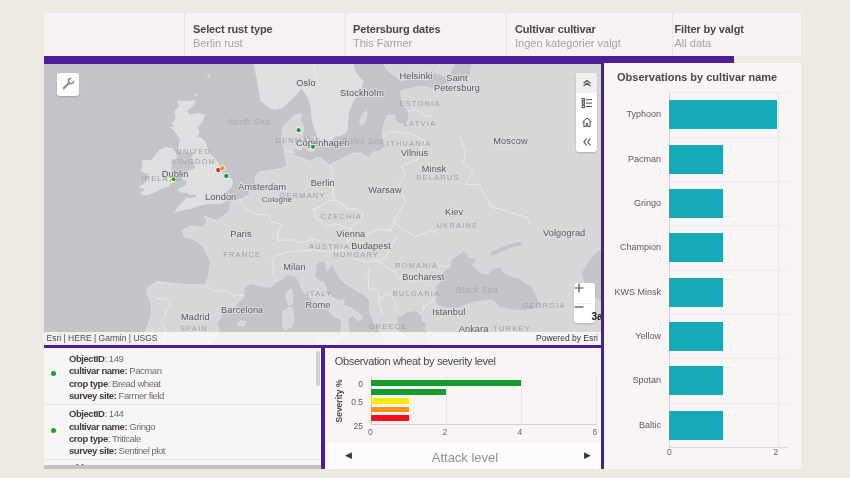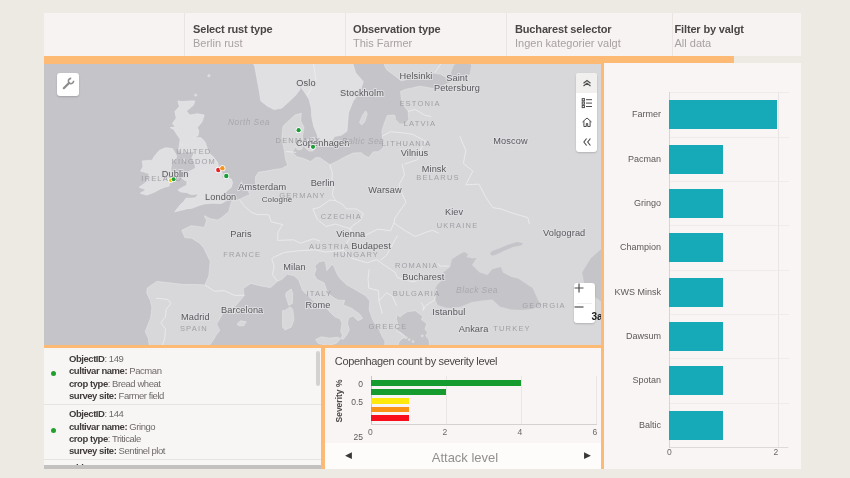--- a/index.html
+++ b/index.html
@@ -1,17 +1,17 @@
 <!DOCTYPE html>
 <html><head><meta charset="utf-8">
 <style>
 *{margin:0;padding:0;box-sizing:border-box}
 html,body{width:850px;height:478px;overflow:hidden;background:#eceae2;
 font-family:"Liberation Sans",sans-serif;-webkit-font-smoothing:antialiased}
-.dash{position:absolute;left:43.5px;top:12.5px;width:690px;height:456.5px;background:#fdba74}
+.dash{position:absolute;left:43.5px;top:12.5px;width:690px;height:456.5px;background:#4c1d95}
 .panel{position:absolute;overflow:hidden}
 
 .hdr{left:0;top:0;width:757px;height:43.5px;background:#f7f3f2}
 .hcell{position:absolute;top:0;height:100%;border-left:1px solid #eae5e3}
 .hlab{position:absolute;top:10.5px;font-size:11px;font-weight:bold;letter-spacing:-0.15px;color:#4a4646;white-space:nowrap}
 .hval{position:absolute;top:24.5px;font-size:11px;color:#a8a2a0;white-space:nowrap}
 
 .map{left:0;top:51.5px;width:557.5px;height:281px;background:#c5c5c9}
 .map > svg{position:absolute;left:0;top:0}
 .mbtn svg{position:absolute;left:50%;top:50%;transform:translate(-50%,-50%)}
@@ -66,23 +66,23 @@
 .arr{position:absolute;top:7px;font-size:9px;color:#3a3636}
 </style></head><body>
 <div class="dash">
   <div class="panel hdr">
     <div class="hcell" style="left:140px"></div>
     <div class="hcell" style="left:301.5px"></div>
     <div class="hcell" style="left:462px"></div>
     <div class="hcell" style="left:628.5px"></div>
     <div class="hlab" style="left:149.5px">Select rust type</div>
     <div class="hval" style="left:149.5px">Berlin rust</div>
-    <div class="hlab" style="left:309.5px">Observation type</div>
+    <div class="hlab" style="left:309.5px">Petersburg dates</div>
     <div class="hval" style="left:309.5px">This Farmer</div>
-    <div class="hlab" style="left:471.5px">Bucharest selector</div>
+    <div class="hlab" style="left:471.5px">Cultivar cultivar</div>
     <div class="hval" style="left:471.5px">Ingen kategorier valgt</div>
     <div class="hlab" style="left:631px">Filter by valgt</div>
     <div class="hval" style="left:631px">All data</div>
   </div>
 
   <div class="panel map">
     <svg width="557.5" height="281" viewBox="0 0 557.5 281">
 <path class="land" d="M105.5 284.2 L104.4 274.7 L101.3 267.5 L106.7 253.8 L107.9 243.4 L106.3 236.4 L102.8 229.2 L103.2 224.1 L112.9 217.4 L126.1 218.9 L139.3 220.5 L151.7 220.5 L161.0 221.0 L164.9 211.6 L166.1 198.8 L166.5 197.8 L159.5 183.6 L155.6 179.2 L147.8 174.2 L140.9 173.6 L137.8 166.3 L147.1 161.7 L160.3 163.4 L162.6 156.5 L160.3 151.7 L166.5 154.8 L173.4 156.0 L176.9 154.2 L184.7 147.8 L187.4 137.8 L195.2 135.4 L202.9 131.7 L206.0 131.1 L204.5 127.5 L211.5 119.5 L211.5 112.7 L214.6 108.3 L222.3 107.1 L229.3 105.8 L237.9 104.5 L243.7 101.3 L241.7 95.6 L240.2 85.8 L237.9 74.5 L239.0 62.3 L245.6 56.0 L251.0 51.1 L257.3 49.3 L256.5 56.7 L260.0 63.6 L258.4 71.8 L258.8 75.8 L251.8 82.5 L249.1 86.5 L248.3 88.4 L253.4 93.0 L259.6 94.5 L266.6 97.5 L272.0 93.6 L276.1 93.8 L282.1 98.1 L286.0 100.7 L293.7 96.9 L300.7 93.0 L309.2 89.1 L317.0 88.7 L320.9 91.7 L324.8 93.6 L329.4 87.8 L334.1 87.8 L339.5 83.8 L338.7 75.8 L338.3 71.8 L338.0 66.4 L341.8 55.3 L343.4 51.6 L350.4 51.1 L355.0 58.1 L358.9 59.9 L364.0 56.7 L364.0 46.9 L358.9 40.5 L357.4 34.0 L356.6 27.4 L362.0 25.2 L367.4 24.2 L376.0 22.2 L384.5 23.7 L393.1 25.2 L400.8 20.7 L409.4 17.4 L403.9 14.7 L396.9 10.2 L386.8 8.7 L376.8 10.2 L368.6 14.0 L357.4 17.0 L352.7 13.2 L348.8 10.2 L342.6 5.6 L340.3 0.9 L339.5 -8.5 L559.9 -8.5 L559.9 284.2 L386.1 284.2 L384.9 275.6 L381.8 271.8 L383.7 268.5 L381.0 265.1 L383.0 259.7 L377.5 255.6 L378.7 252.2 L371.3 246.7 L363.6 247.6 L358.9 250.4 L356.2 253.0 L353.1 250.6 L352.3 255.3 L354.6 262.2 L352.3 266.5 L357.4 268.9 L361.6 272.8 L357.4 275.2 L354.6 278.5 L353.5 284.2 L341.1 284.2 L340.7 276.6 L338.7 273.3 L336.0 267.5 L333.7 262.2 L330.2 258.7 L327.5 252.4 L325.2 245.9 L325.9 236.9 L321.7 231.8 L312.4 226.2 L302.3 220.5 L295.3 213.7 L293.0 209.5 L290.2 203.1 L288.3 199.9 L282.9 206.6 L281.7 199.4 L280.5 196.7 L275.1 197.8 L270.8 202.1 L272.0 205.3 L270.1 210.6 L272.8 215.3 L280.1 218.9 L284.0 229.8 L290.6 234.3 L294.1 236.2 L300.7 236.4 L299.2 240.9 L307.7 244.4 L315.5 249.9 L318.6 254.3 L313.9 256.8 L309.2 251.9 L304.6 253.8 L303.4 259.2 L305.4 265.6 L303.0 270.4 L299.5 275.2 L296.7 274.7 L298.4 271.3 L296.8 267.0 L298.0 259.2 L296.1 254.8 L291.0 252.8 L287.1 249.2 L281.7 243.4 L273.6 240.9 L267.3 234.8 L258.4 226.2 L254.9 216.3 L249.9 211.6 L243.3 210.3 L237.9 215.3 L233.2 217.4 L226.6 223.6 L216.1 221.8 L206.8 219.4 L199.1 224.6 L200.2 231.8 L191.3 241.9 L182.8 244.9 L178.1 250.4 L172.7 260.2 L175.8 266.5 L171.9 271.3 L169.2 276.1 L163.4 284.2 Z"></path>
 <path class="land2" d="M130.8 147.8 L136.2 146.6 L142.4 144.9 L147.8 144.3 L155.6 141.3 L160.3 139.9 L168.0 139.2 L177.3 139.5 L185.9 134.8 L182.8 132.1 L179.7 130.5 L182.8 126.9 L187.4 123.2 L188.6 118.6 L187.4 115.2 L182.0 112.7 L177.3 114.6 L178.9 109.6 L175.8 105.8 L173.4 98.1 L168.8 92.3 L164.9 89.1 L162.6 82.5 L161.0 77.8 L157.2 73.8 L149.4 73.4 L154.0 71.8 L154.8 67.1 L153.3 63.6 L157.9 58.1 L160.3 51.1 L153.3 49.7 L145.5 51.1 L142.4 46.9 L149.4 41.2 L150.9 36.9 L145.5 36.9 L138.5 37.6 L133.9 36.9 L135.4 42.6 L130.8 47.6 L132.3 54.0 L128.4 59.5 L131.5 63.0 L126.1 63.6 L130.0 65.7 L131.5 68.4 L136.2 75.2 L134.6 86.5 L138.5 79.8 L136.2 87.1 L137.0 88.4 L147.1 87.8 L150.9 87.1 L147.8 94.3 L150.2 98.1 L151.7 103.9 L148.6 105.8 L143.2 108.3 L139.7 107.1 L141.6 110.5 L138.1 114.6 L143.2 117.7 L142.4 121.4 L138.5 123.2 L133.9 126.0 L137.0 128.1 L142.4 128.4 L147.1 130.5 L151.7 130.2 L154.4 129.3 L151.7 133.8 L146.7 134.2 L142.0 134.2 L139.7 137.4 L135.8 141.3 L130.8 147.8 Z"></path>
 <path class="land2" d="M128.4 84.5 L132.7 91.7 L131.9 94.9 L127.7 99.4 L126.9 104.5 L127.7 110.2 L125.7 117.1 L125.3 122.0 L120.7 123.2 L116.0 125.1 L110.6 128.1 L102.8 131.1 L96.2 129.3 L102.1 125.7 L95.1 123.2 L102.8 117.7 L105.2 109.6 L96.6 107.1 L99.0 102.6 L98.2 96.9 L108.3 96.2 L109.8 93.0 L115.2 86.5 L121.5 83.8 L128.4 84.5 Z"></path>
@@ -195,20 +195,21 @@
         <circle cx="178.4" cy="104.3" r="2.2" fill="#f6921e"></circle>
 <circle cx="182.3" cy="112" r="3.0" fill="#fff"></circle>
         <circle cx="182.3" cy="112" r="2.2" fill="#1a9c38"></circle>
 <circle cx="254.6" cy="66.2" r="2.9" fill="#fff"></circle>
         <circle cx="254.6" cy="66.2" r="2.1" fill="#1a9c38"></circle>
 <circle cx="269" cy="82.8" r="2.9" fill="#fff"></circle>
         <circle cx="269" cy="82.8" r="2.1" fill="#1a9c38"></circle>
 
     </svg>
     <div class="lbl3a">3a</div>
+    <div class="attr">Esri | HERE | Garmin | USGS<span class="r">Powered by Esri</span></div>
     <div class="mbtn wrench">
         <svg class="icn" width="16" height="16" viewBox="0 0 16 16">
       <path d="M3.8 12.2 L8.9 7.1" stroke="#8d8d8d" stroke-width="2.2" stroke-linecap="round"></path>
       <path d="M13.59 4.77 A2.6 2.6 0 1 1 11.23 2.41" fill="none" stroke="#8d8d8d" stroke-width="1.6"></path>
         </svg>
       </div>
     <div class="mbtn stack">
       <div class="it" style="top:0;background:#f1f0ef;border-radius:3px 3px 0 0">
           <svg class="icn" width="12" height="12" viewBox="0 0 12 12">
             <path d="M2.5 6.2 6 3.5 9.5 6.2 M2.5 9 6 6.3 9.5 9" fill="none" stroke="#4c4c4c" stroke-width="1.1"></path>
@@ -240,44 +241,45 @@
       <svg style="position:absolute;left:4.5px;top:4.5px" width="12" height="12" viewBox="0 0 12 12">
           <path d="M6 1.5v9M1.5 6h9" stroke="#4c4c4c" stroke-width="1.2"></path>
         </svg>
       <svg style="position:absolute;left:4.5px;top:24px" width="12" height="12" viewBox="0 0 12 12">
           <path d="M1.5 6h9" stroke="#4c4c4c" stroke-width="1.2"></path>
         </svg>
     </div>
   </div>
 
   <div class="panel rchart">
+    <div class="rtitle">Observations by cultivar name</div>
     <div class="rplot">
       <div class="rgrid"></div>
 <div class="rrow" style="top:0.0px"></div>
 <div class="rrow" style="top:44.4px"></div>
 <div class="rrow" style="top:88.7px"></div>
 <div class="rrow" style="top:133.1px"></div>
 <div class="rrow" style="top:177.4px"></div>
 <div class="rrow" style="top:221.8px"></div>
 <div class="rrow" style="top:266.1px"></div>
 <div class="rrow" style="top:310.4px"></div>
 <div class="rrow" style="top:354.8px"></div>
     </div>
     <div class="bar" style="top:37.3px;width:108.5px"></div>
-<div class="blbl" style="top:46.3px">Farmer</div>
+<div class="blbl" style="top:46.3px">Typhoon</div>
 <div class="bar" style="top:81.7px;width:54.0px"></div>
 <div class="blbl" style="top:90.7px">Pacman</div>
 <div class="bar" style="top:126.0px;width:54.0px"></div>
 <div class="blbl" style="top:135.0px">Gringo</div>
 <div class="bar" style="top:170.4px;width:54.0px"></div>
 <div class="blbl" style="top:179.4px">Champion</div>
 <div class="bar" style="top:214.7px;width:54.0px"></div>
 <div class="blbl" style="top:223.7px">KWS Minsk</div>
 <div class="bar" style="top:259.1px;width:54.0px"></div>
-<div class="blbl" style="top:268.1px">Dawsum</div>
+<div class="blbl" style="top:268.1px">Yellow</div>
 <div class="bar" style="top:303.4px;width:54.0px"></div>
 <div class="blbl" style="top:312.4px">Spotan</div>
 <div class="bar" style="top:347.8px;width:54.0px"></div>
 <div class="blbl" style="top:356.8px">Baltic</div>
     <div class="rbase"></div>
     <div class="raxl" style="left:63px">0</div>
     <div class="raxl" style="left:169.5px">2</div>
   </div>
 
   <div class="panel list">
@@ -292,35 +294,35 @@
     <div class="lrow" style="top:73.2px"><b>cultivar name:</b> Gringo</div>
     <div class="lrow" style="top:85.3px"><b>crop type</b>: Triticale</div>
     <div class="lrow" style="top:97px"><b>survey site:</b> Sentinel plot</div>
     <div class="ldiv" style="top:111.1px"></div>
     <div class="lrow" style="top:114.5px"><b>ObjectID</b>: 152</div>
     <div class="vsb"></div>
     <div class="hsb"></div>
   </div>
 
   <div class="panel sev">
-    <div class="stitle">Copenhagen count by severity level</div>
+    <div class="stitle">Observation wheat by severity level</div>
     <div class="sylab">Severity %</div>
     <div class="saxis"></div>
     <div class="sgrid" style="left:120.5px"></div>
     <div class="sgrid" style="left:195.5px"></div>
     <div class="sgrid" style="left:270.5px"></div>
     <div class="sbase"></div>
     <div class="sbar" style="top:32.6px;width:150.0px;background:#169b2f"></div>
 <div class="sbar" style="top:41.5px;width:75.0px;background:#169b2f"></div>
 <div class="sbar" style="top:50.6px;width:37.5px;background:#ffe90d"></div>
 <div class="sbar" style="top:59.2px;width:37.5px;background:#fb9416"></div>
 <div class="sbar" style="top:67.8px;width:37.5px;background:#f90f1b"></div>
     <div class="sclab" style="left:18px;top:31px">0</div>
     <div class="sclab" style="left:18px;top:49.3px">0.5</div>
-    <div class="sclab" style="left:18px;top:84px">25</div>
+    <div class="sclab" style="left:18px;top:73px">25</div>
     <div class="sxlab" style="left:43px">0</div>
     <div class="sxlab" style="left:117.5px">2</div>
     <div class="sxlab" style="left:192.5px">4</div>
     <div class="sxlab" style="left:267.5px">6</div>
     <div class="carousel">
       <div class="arr" style="left:20px">◀</div>
       <div class="arr" style="right:10px">▶</div>
       <div class="car-c">Attack level</div>
     </div>
   </div>

